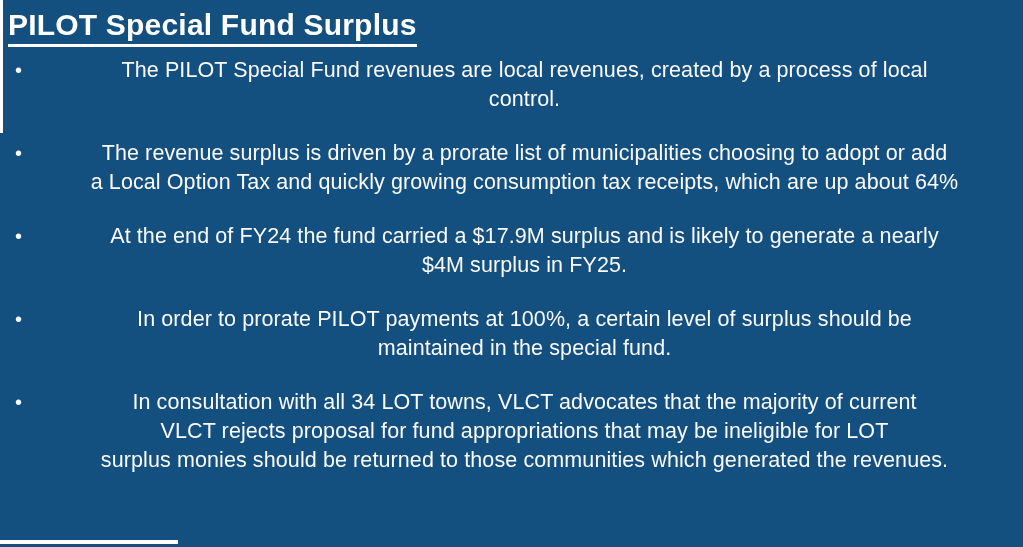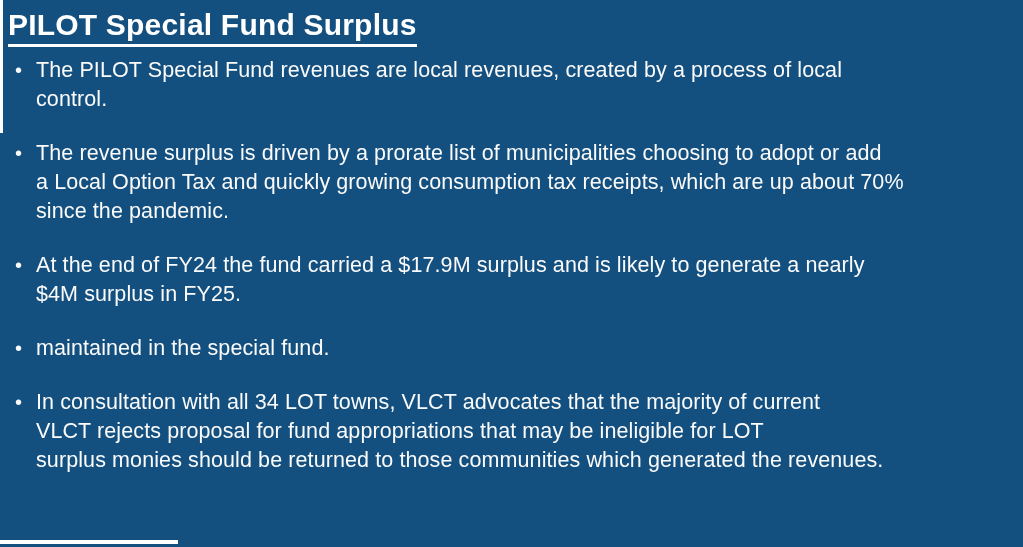--- a/index.html
+++ b/index.html
@@ -52,20 +52,21 @@
     box-sizing: border-box;
   }
   .bullet-text {
     flex: 1 1 auto;
   }
   .line {
     font-size: 21.5px;
     line-height: 29px;
     letter-spacing: 0.1px;
     white-space: nowrap;
+    text-align: center;
   }
   .edge-left {
     position: absolute;
     left: 0;
     top: 0;
     width: 3px;
     height: 133px;
     background: #FFFFFF;
   }
   .edge-bottom {
@@ -93,36 +94,36 @@
       <div class="bullet-text">
         <div class="line">The PILOT Special Fund revenues are local revenues, created by a process of local</div>
         <div class="line">control.</div>
       </div>
     </div>
 
     <div class="bullet-item">
       <span class="bullet-marker">•</span>
       <div class="bullet-text">
         <div class="line">The revenue surplus is driven by a prorate list of municipalities choosing to adopt or add</div>
-        <div class="line">a Local Option Tax and quickly growing consumption tax receipts, which are up about 70%</div>
-        <div class="line">since the pandemic.</div>
+        <div class="line">a Local Option Tax and quickly growing consumption tax receipts, which are up about 64%</div>
       </div>
     </div>
 
     <div class="bullet-item">
       <span class="bullet-marker">•</span>
       <div class="bullet-text">
         <div class="line">At the end of FY24 the fund carried a $17.9M surplus and is likely to generate a nearly</div>
         <div class="line">$4M surplus in FY25.</div>
       </div>
     </div>
 
     <div class="bullet-item">
       <span class="bullet-marker">•</span>
       <div class="bullet-text">
+        <div class="line">In order to prorate PILOT payments at 100%, a certain level of surplus should be</div>
         <div class="line">maintained in the special fund.</div>
       </div>
     </div>
 
     <div class="bullet-item">
       <span class="bullet-marker">•</span>
       <div class="bullet-text">
         <div class="line">In consultation with all 34 LOT towns, VLCT advocates that the majority of current</div>
         <div class="line">VLCT rejects proposal for fund appropriations that may be ineligible for LOT</div>
         <div class="line">surplus monies should be returned to those communities which generated the revenues.</div>

